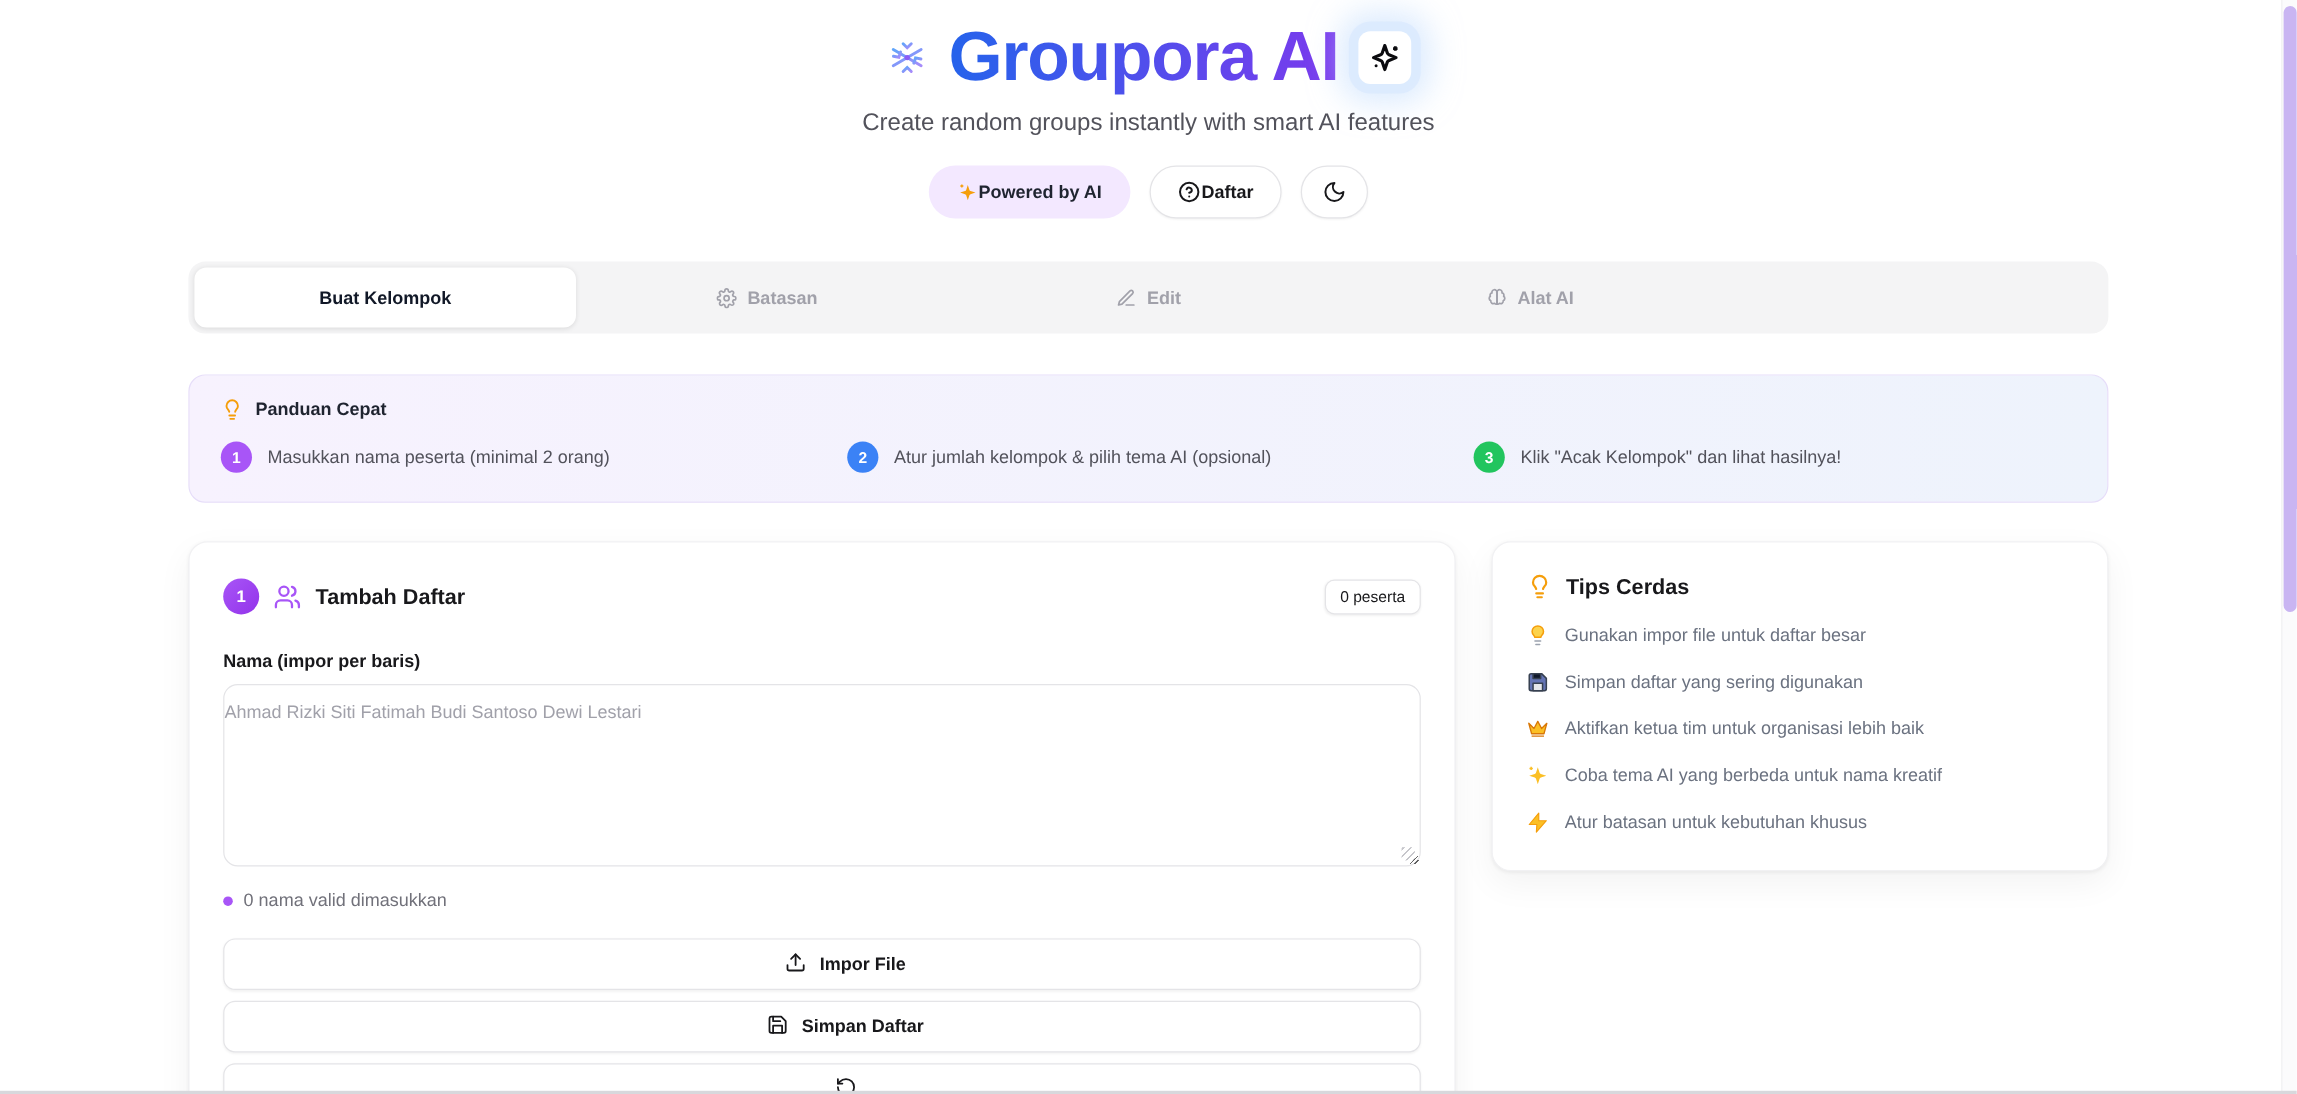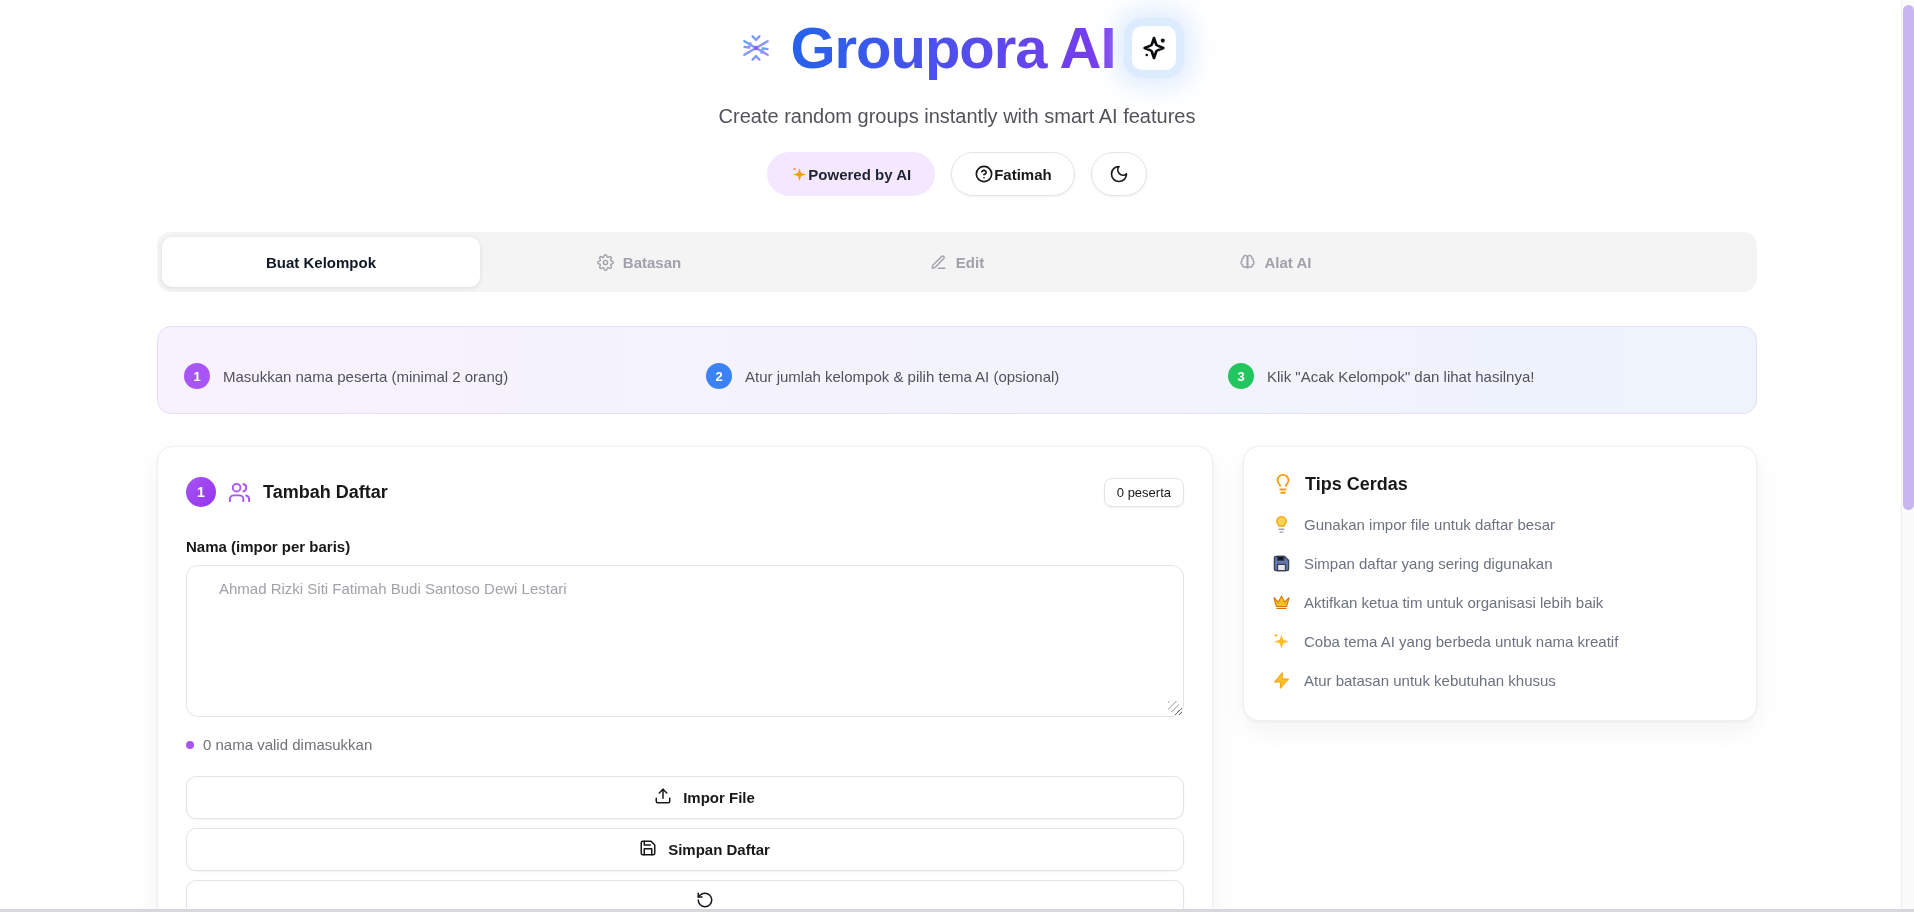--- a/index.html
+++ b/index.html
@@ -19,21 +19,21 @@
     margin:0; font-size:58px; font-weight:800; letter-spacing:-1px;
     background:linear-gradient(90deg,#2563eb 0%,#7c3aed 100%);
     -webkit-background-clip:text; background-clip:text; color:transparent;
   }
   .sparkle-badge {
     width:44px; height:44px; background:#fff; border-radius:10px;
     display:flex; align-items:center; justify-content:center;
     box-shadow:0 0 0 8px rgba(219,234,254,.85), 0 0 26px 16px rgba(191,219,254,.55);
   }
   .sparkle-badge svg { width:30px; height:30px; }
-  .subtitle { text-align:center; color:#52525b; font-size:20px; margin-top:24px; }
+  .subtitle { text-align:center; color:#52525b; font-size:20px; margin-top:10px; }
 
   .header-buttons { display:flex; justify-content:center; align-items:center; gap:16px; margin-top:24px; }
   .pill {
     height:44px; border-radius:22px; display:inline-flex; align-items:center; 
     font-size:15px; font-weight:700; font-family:inherit;
   }
   .powered-pill { background:#f3e8ff; padding:0 24px; color:#1f2430; }
   .btn-outline { background:#fff; border:1px solid #e4e4e7; box-shadow:0 1px 2px rgba(0,0,0,.06); padding:0 22px; color:#18181b; cursor:pointer; }
   .moon-btn { width:56px; padding:0; justify-content:center; }
   .icon-16 { width:17px; height:17px; display:inline-flex; }
@@ -85,21 +85,21 @@
   .users-ic svg { width:23px; height:23px; }
   .card-title { font-size:18px; font-weight:700; }
   .count-badge {
     margin-left:auto; font-size:13px; color:#18181b; background:#fff;
     border:1px solid #e4e4e7; border-radius:8px; padding:6px 12px;
     box-shadow:0 1px 2px rgba(0,0,0,.06);
   }
   .field-label { font-weight:700; font-size:15px; margin-top:31px; color:#18181b; }
   .names-textarea {
     margin-top:10px; width:100%; height:152px; border:1px solid #e4e4e7; border-radius:12px;
-    padding:14px 32px; font-family:"Liberation Sans",sans-serif; font-size:15px; color:#18181b;
+    padding:14px 0; font-family:"Liberation Sans",sans-serif; font-size:15px; color:#18181b;
     resize:vertical; outline:none;
     background-image:repeating-linear-gradient(-45deg,#c6c6cb 0,#c6c6cb 1.5px,transparent 1.5px,transparent 4.5px);
     background-position:right 4px bottom 4px; background-size:11px 11px; background-repeat:no-repeat;
   }
   .names-textarea::placeholder { color:#a1a1aa; }
   .valid-row { display:flex; align-items:center; gap:9px; margin-top:15px; color:#71717a; font-size:15px; }
   .valid-dot { width:8px; height:8px; border-radius:50%; background:#a855f7; }
   .action-btn {
     margin-top:9px; width:100%; height:43px; background:#fff; border:1px solid #e4e4e7;
     border-radius:10px; display:flex; align-items:center; justify-content:center; gap:11px;
@@ -170,21 +170,21 @@
       <span>Powered by AI</span>
     </span>
     <button class="pill btn-outline">
       <span class="icon-20">
         <svg viewBox="0 0 24 24" fill="none" stroke="#18181b" stroke-width="2" stroke-linecap="round">
           <circle cx="12" cy="12" r="9.2"></circle>
           <path d="M9.4 9.3a2.7 2.7 0 0 1 5.2.9c0 1.8-2.6 2.5-2.6 2.5"></path>
           <path d="M12 16.6h.01"></path>
         </svg>
       </span>
-      <span>Fatimah</span>
+      <span>Daftar</span>
     </button>
     <button class="pill btn-outline moon-btn">
       <span class="icon-20">
         <svg viewBox="0 0 24 24" fill="none" stroke="#18181b" stroke-width="2" stroke-linecap="round" stroke-linejoin="round">
           <path d="M12 3a6.4 6.4 0 0 0 9 9 9 9 0 1 1-9-9Z"></path>
         </svg>
       </span>
     </button>
   </div>
 
@@ -216,20 +216,28 @@
           <path d="M12 5a3 3 0 1 0-5.9.8 2.6 2.6 0 0 0-1.9 3.9 3 3 0 0 0 .5 5.3 2.9 2.9 0 0 0 4.3 3A3 3 0 0 0 12 19Z"></path>
           <path d="M12 5a3 3 0 1 1 5.9.8 2.6 2.6 0 0 1 1.9 3.9 3 3 0 0 1-.5 5.3 2.9 2.9 0 0 1-4.3 3A3 3 0 0 1 12 19Z"></path>
           <path d="M12 5v14"></path>
         </svg>
       </span>
       <span>Alat AI</span>
     </button>
   </div>
 
   <div class="banner">
+    <div class="banner-title-row">
+      <svg viewBox="0 0 24 24" fill="none" stroke="#f59e0b" stroke-width="2" stroke-linecap="round">
+        <path d="M9 18h6"></path>
+          <path d="M10 21.5h4"></path>
+        <path d="M15.1 14c.2-1 .7-1.7 1.4-2.5A4.6 4.6 0 0 0 18 8 6 6 0 0 0 6 8c0 1 .2 2.2 1.5 3.5.7.8 1.2 1.5 1.4 2.5"></path>
+      </svg>
+      <span>Panduan Cepat</span>
+    </div>
     <div class="steps">
       <div class="step">
         <span class="step-num n1">1</span>
         <span>Masukkan nama peserta (minimal 2 orang)</span>
       </div>
       <div class="step">
         <span class="step-num n2">2</span>
         <span>Atur jumlah kelompok &amp; pilih tema AI (opsional)</span>
       </div>
       <div class="step">

